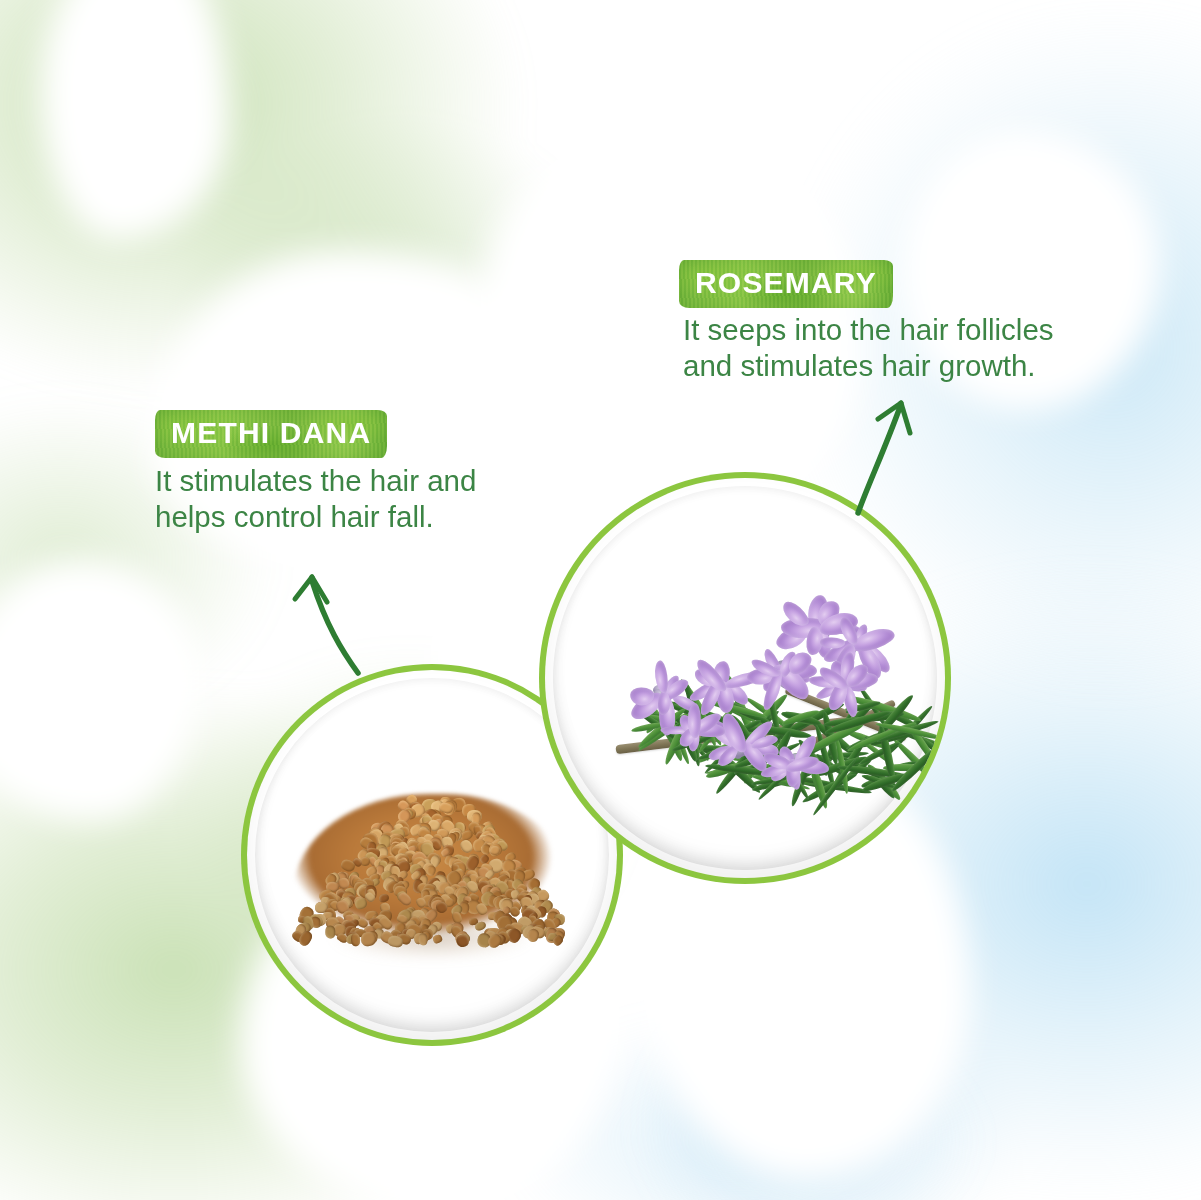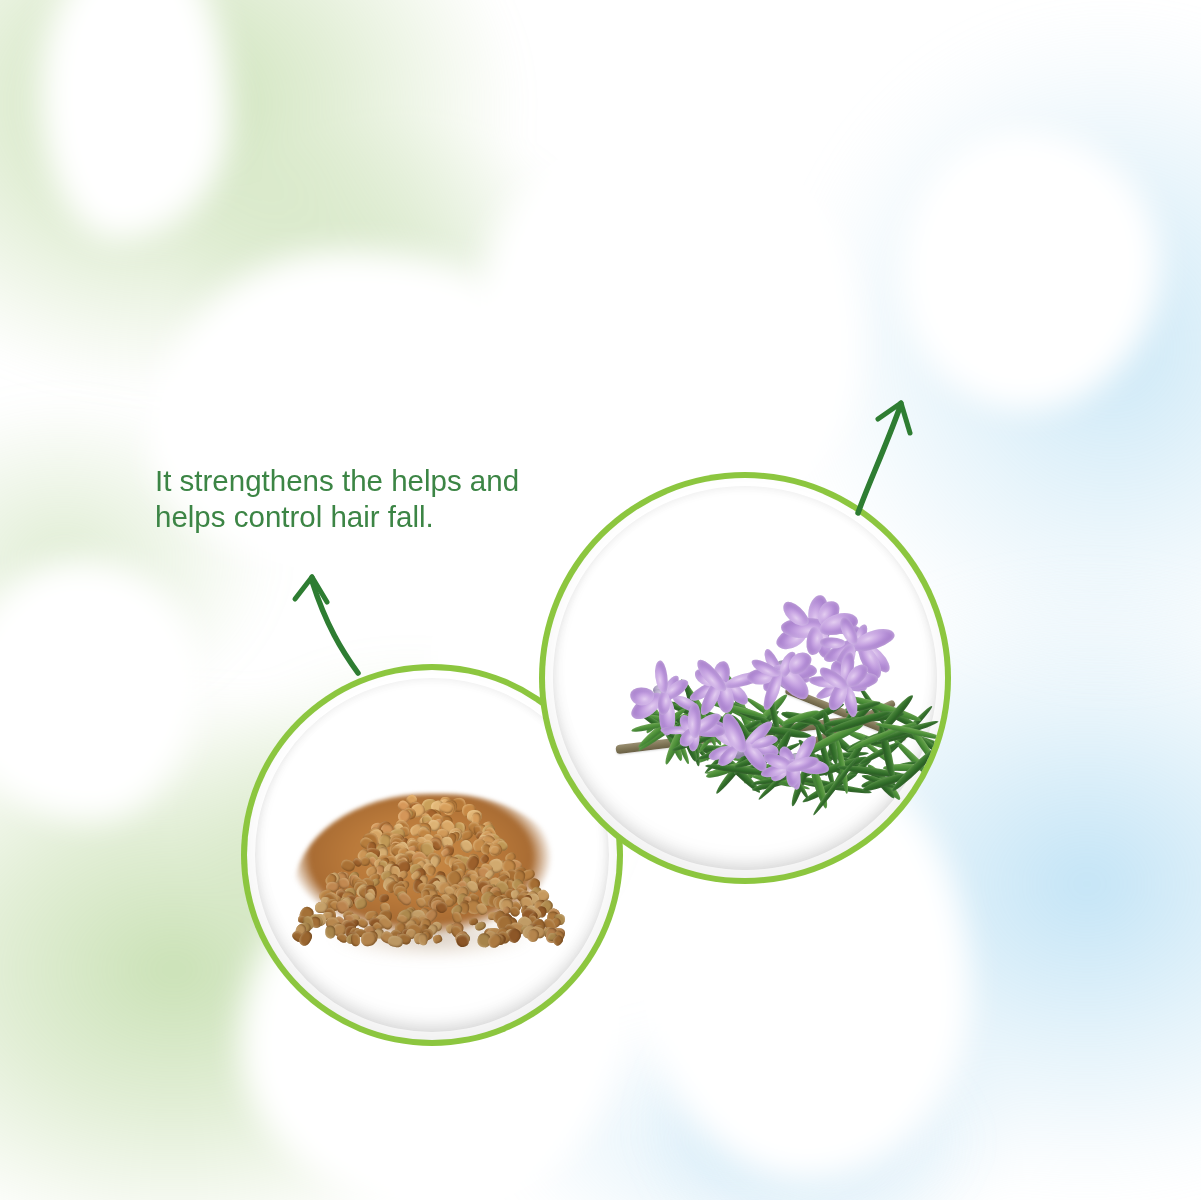--- a/index.html
+++ b/index.html
@@ -287,23 +287,33 @@
     <div class="white-blob wb2"></div>
     <div class="white-blob wb3"></div>
     <div class="white-blob wb4"></div>
     <div class="white-blob wb5"></div>
     <div class="white-blob wb6"></div>
     <div class="white-blob wb7"></div>
     <div class="white-blob wb8"></div>
   </div>
 
 
-  <div class="desc" id="methi-desc">It strengthens the helps and
+  <div class="badge" id="methi-badge">
+    <div class="paint"></div>
+    <span class="label">METHI DANA</span>
+  </div>
+  <div class="desc" id="methi-desc">It stimulates the hair and
 helps control hair fall.</div>
 
+  <div class="badge" id="rosemary-badge">
+    <div class="paint"></div>
+    <span class="label">ROSEMARY</span>
+  </div>
+  <div class="desc" id="rosemary-desc">It seeps into the hair follicles
+and stimulates hair growth.</div>
 
   <div class="photo-circle" id="methi-circle">
     <div class="seed-pile" id="seed-pile">
       <div class="shadow"></div>
       <div class="mound"></div>
     <div class="seed" style="left: 125.466px; top: 15.6989px; width: 10.0679px; height: 9.69783px; background: rgb(217, 160, 92); transform: rotate(49.9deg); z-index: 10; filter: brightness(1);"></div>
         <div class="seed" style="left: 157.663px; top: 17.0993px; width: 10.5854px; height: 9.58415px; background: rgb(201, 139, 70); transform: rotate(-0.8deg); z-index: 11; filter: brightness(1);"></div>
         <div class="seed" style="left: 158.419px; top: 19.1035px; width: 9.89665px; height: 8.72036px; background: rgb(224, 173, 106); transform: rotate(-22deg); z-index: 12; filter: brightness(1);"></div>
         <div class="seed" style="left: 169.821px; top: 17.9335px; width: 13.8728px; height: 13.566px; background: rgb(184, 122, 57); transform: rotate(80.4deg); z-index: 13; filter: brightness(1);"></div>
         <div class="seed" style="left: 139.879px; top: 19.4716px; width: 14.7107px; height: 12.5485px; background: rgb(202, 160, 90); transform: rotate(-6.3deg); z-index: 14; filter: brightness(1);"></div>

